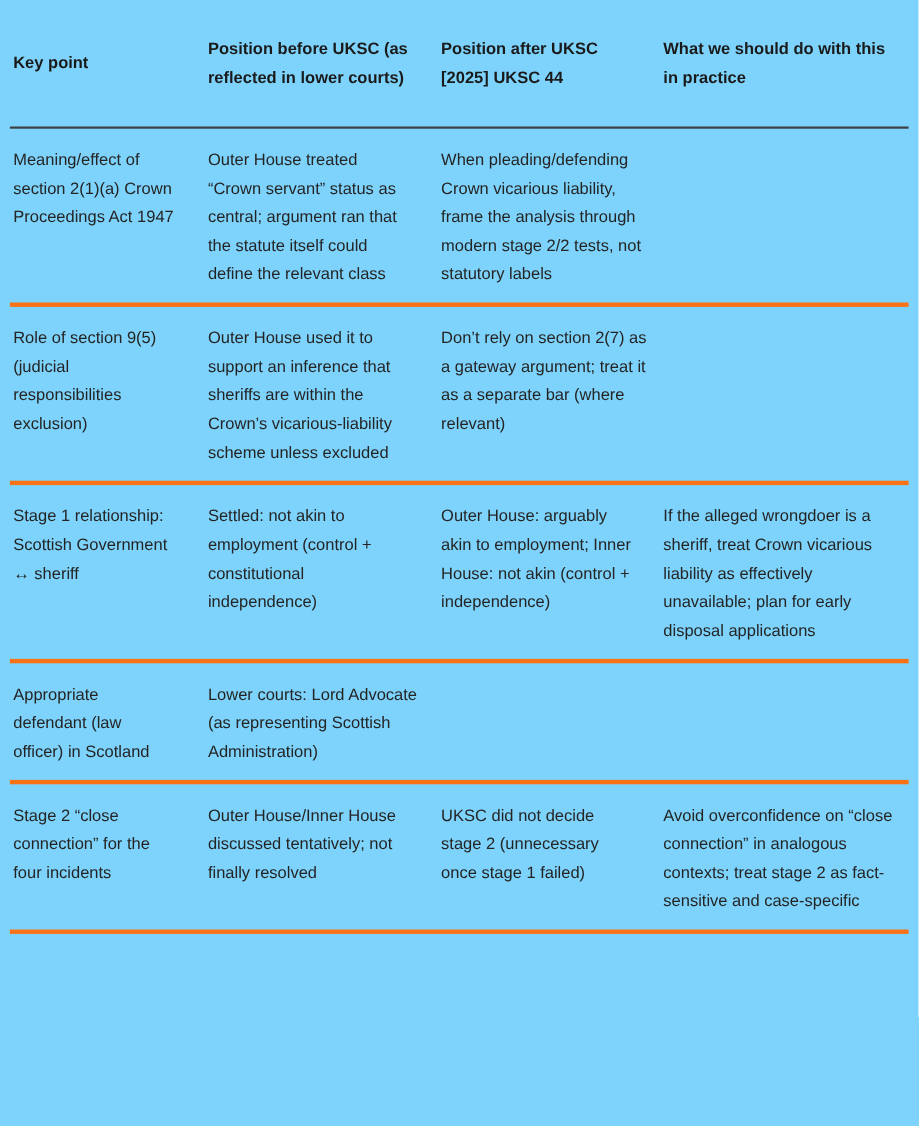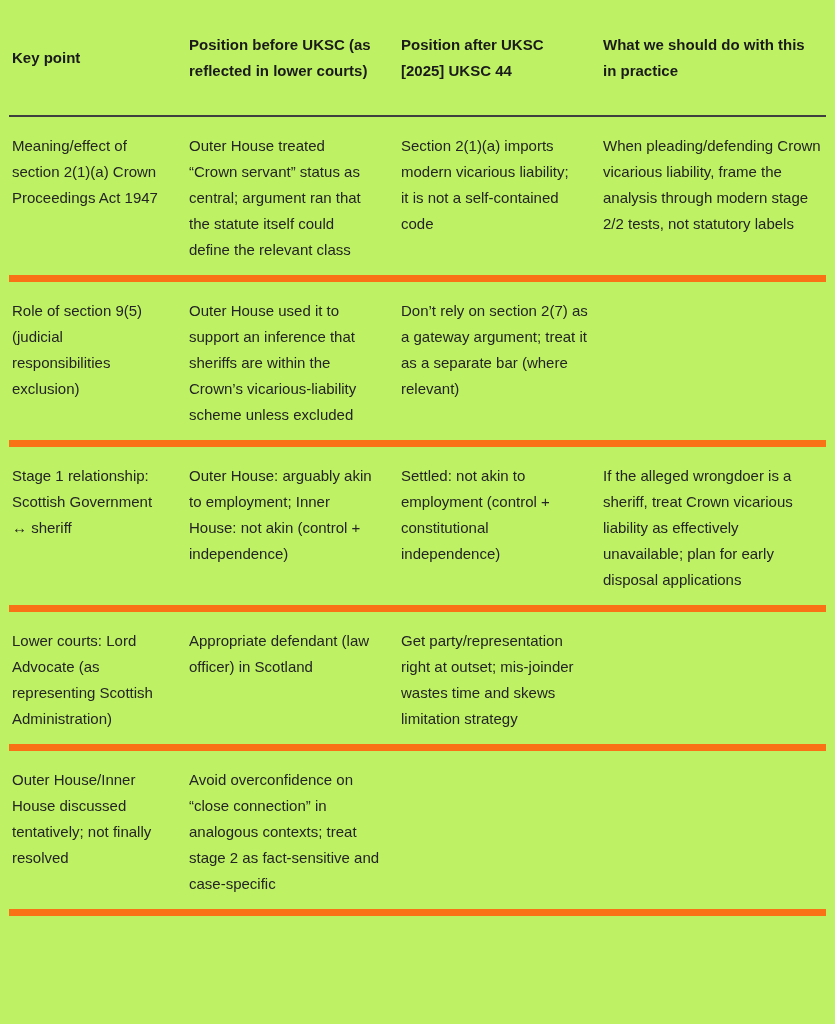--- a/index.html
+++ b/index.html
@@ -5,31 +5,31 @@
   html, body {
     margin: 0;
     padding: 0;
     background: #ffffff;
     font-family: "Liberation Sans", "DejaVu Sans", sans-serif;
     color: #242424;
   }
   .page {
     width: 835px;
     height: 1024px;
-    background: #bef264;
+    background: #7dd3fc;
     overflow: hidden;
     box-sizing: border-box;
   }
   .table {
     margin: 0 9px;
   }
   .row {
     display: grid;
     grid-template-columns: 177px 212px 202px 1fr;
-    border-bottom: 7px solid #f97316;
+    border-bottom: 4px solid #f97316;
   }
   .row.header {
     border-bottom: 2px solid #3f3f3f;
     min-height: 115px;
   }
   .cell {
     font-size: 15px;
     line-height: 26px;
     padding: 16px 26px 12px 3px;
     box-sizing: border-box;
@@ -56,42 +56,42 @@
     <div class="row header">
       <div class="cell">Key point</div>
       <div class="cell">Position before UKSC (as reflected in lower courts)</div>
       <div class="cell">Position after UKSC [2025] UKSC 44</div>
       <div class="cell">What we should do with this in practice</div>
     </div>
 
     <div class="row">
       <div class="cell">Meaning/effect of section 2(1)(a) Crown Proceedings Act 1947</div>
       <div class="cell">Outer House treated “Crown servant” status as central; argument ran that the statute itself could define the relevant class</div>
-      <div class="cell">Section 2(1)(a) imports modern vicarious liability; it is not a self-contained code</div>
       <div class="cell">When pleading/defending Crown vicarious liability, frame the analysis through modern stage 2/2 tests, not statutory labels</div>
     </div>
 
     <div class="row">
       <div class="cell">Role of section 9(5) (judicial responsibilities exclusion)</div>
       <div class="cell">Outer House used it to support an inference that sheriffs are within the Crown’s vicarious-liability scheme unless excluded</div>
       <div class="cell">Don’t rely on section 2(7) as a gateway argument; treat it as a separate bar (where relevant)</div>
     </div>
 
     <div class="row">
       <div class="cell">Stage 1 relationship: Scottish Government ↔ sheriff</div>
+      <div class="cell">Settled: not akin to employment (control + constitutional independence)</div>
       <div class="cell">Outer House: arguably akin to employment; Inner House: not akin (control + independence)</div>
-      <div class="cell">Settled: not akin to employment (control + constitutional independence)</div>
       <div class="cell">If the alleged wrongdoer is a sheriff, treat Crown vicarious liability as effectively unavailable; plan for early disposal applications</div>
     </div>
 
     <div class="row">
+      <div class="cell">Appropriate defendant (law officer) in Scotland</div>
       <div class="cell">Lower courts: Lord Advocate (as representing Scottish Administration)</div>
-      <div class="cell">Appropriate defendant (law officer) in Scotland</div>
-      <div class="cell">Get party/representation right at outset; mis-joinder wastes time and skews limitation strategy</div>
     </div>
 
     <div class="row">
+      <div class="cell">Stage 2 “close connection” for the four incidents</div>
       <div class="cell">Outer House/Inner House discussed tentatively; not finally resolved</div>
+      <div class="cell">UKSC did not decide stage 2 (unnecessary once stage 1 failed)</div>
       <div class="cell">Avoid overconfidence on “close connection” in analogous contexts; treat stage 2 as fact-sensitive and case-specific</div>
     </div>
 
   </div>
 </div>
 
 </body></html>

